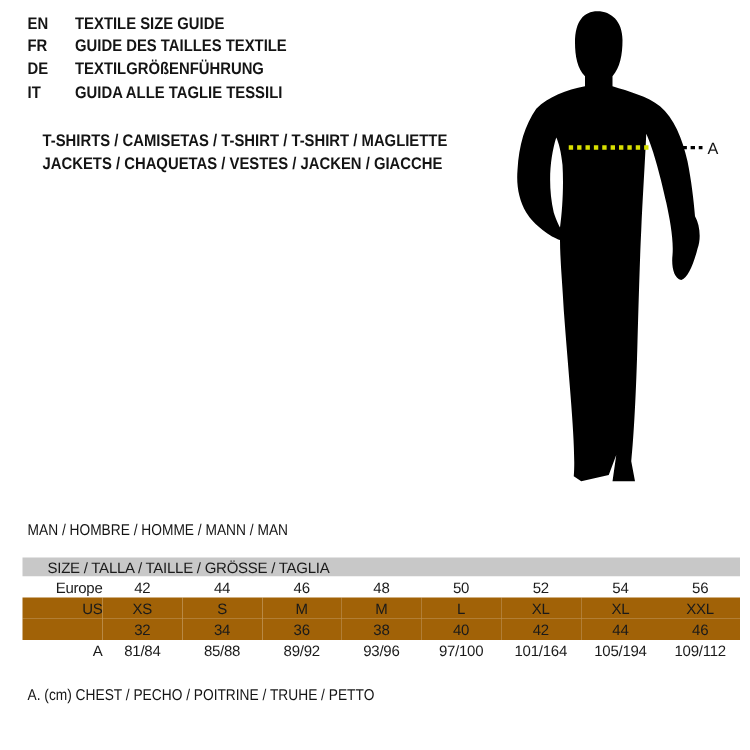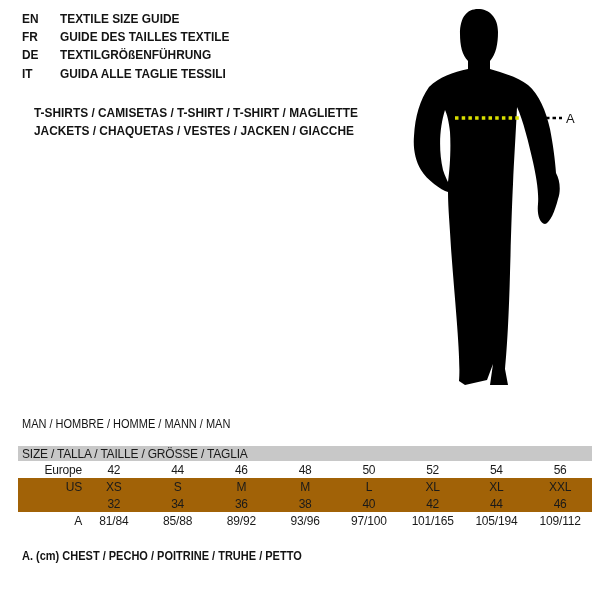--- a/index.html
+++ b/index.html
@@ -13,29 +13,29 @@
   
   .langs{left:22px;top:10px}
   .lang-row{display:grid;grid-template-columns:38px 1fr;font-weight:bold;font-size:13.5px;line-height:18.2px}
   
   .cats{left:34px;top:104px;font-weight:bold;font-size:13.5px;line-height:18px}
   
   .figure{left:405px;top:8px;width:175px;height:390px}
   .figure text{font-size:13px;fill:#141414}
   
   .man-title{left:22px;top:417px;font-weight:normal;font-size:12.5px}
-  .note{left:22px;top:549px;font-weight:bold;font-size:12.5px}
+  .note{left:22px;top:549px;font-weight:normal;font-size:12.5px}
   
   table.size{
     position:absolute;left:18px;top:446px;width:574px;
     border-collapse:collapse;table-layout:fixed;
     font-size:12px;letter-spacing:-0.2px;color:#1a1a1a;
   }
   table.size td{padding:0;height:17px;text-align:center;vertical-align:middle}
-  table.size tr.thead td{background:#c8c8c8;text-align:left;padding-left:4px;height:15px}
+  table.size tr.thead td{background:#c8c8c8;text-align:left;padding-left:20px;height:15px}
   table.size td.lbl{text-align:right;padding-left:4px}
   table.size tr.stripe td{background:#a16207}
 </style>
 </head>
 <body>
 
 <div class="abs langs">
   <div class="lang-row">
     <span class="cond">EN</span>
     <span class="cond">TEXTILE SIZE GUIDE</span>
@@ -148,21 +148,21 @@
     <td>44</td>
     <td>46</td>
   </tr>
   <tr>
     <td class="lbl">A</td>
     <td>81/84</td>
     <td>85/88</td>
     <td>89/92</td>
     <td>93/96</td>
     <td>97/100</td>
-    <td>101/165</td>
+    <td>101/164</td>
     <td>105/194</td>
     <td>109/112</td>
   </tr>
 </tbody>
   </table>
 
 <div class="abs note">
   <span class="cond">A. (cm) CHEST / PECHO / POITRINE / TRUHE / PETTO</span>
 </div>
 

